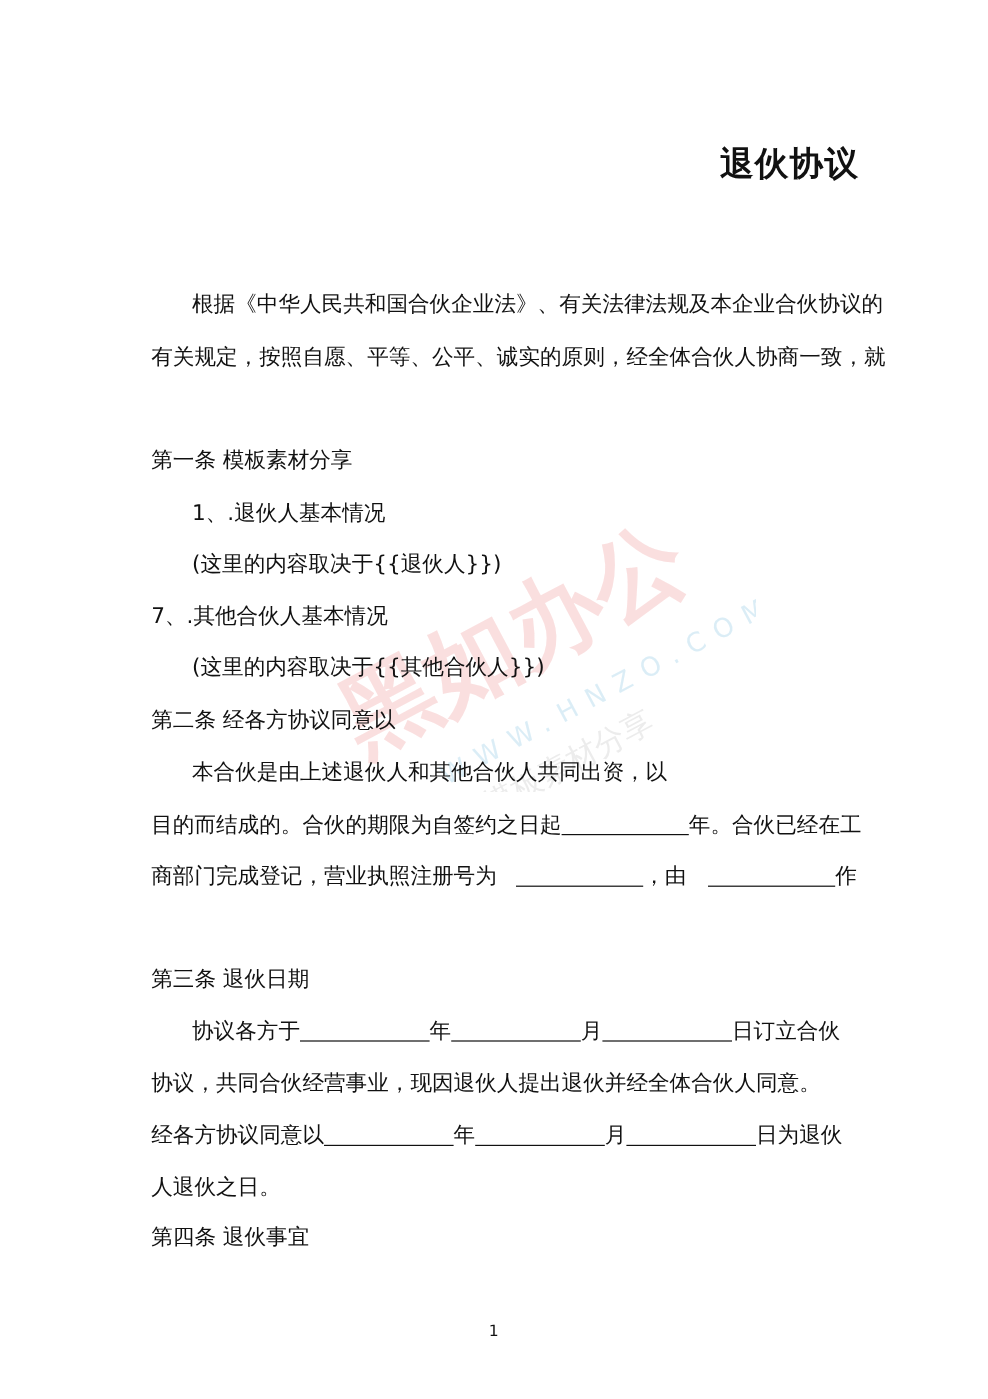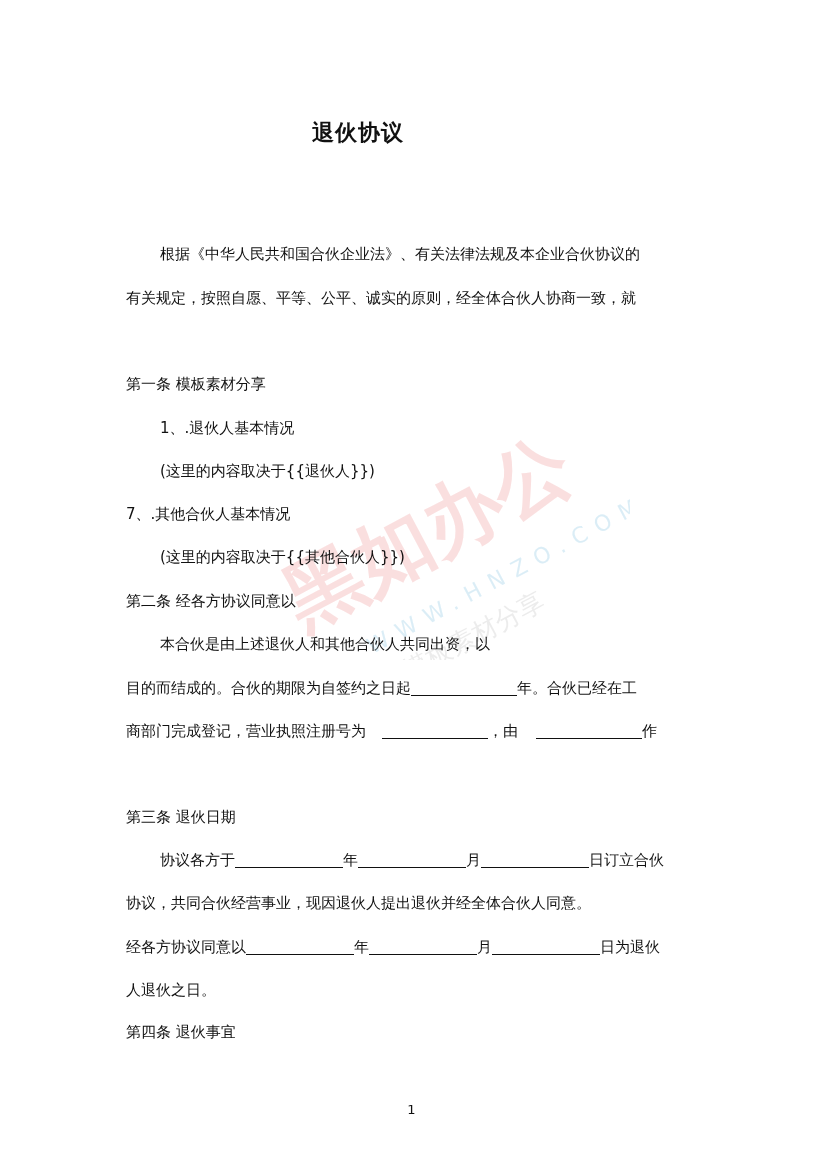--- a/index.html
+++ b/index.html
@@ -1,21 +1,21 @@
 <!DOCTYPE html>
 <html><head>
   <meta charset="utf-8">
   <style>
     html, body { margin: 0; padding: 0; background: #ffffff; }
     body { width: 823px; height: 1166px; position: relative; overflow: hidden;
            font-family: "DejaVu Sans", "Liberation Sans", sans-serif; color: #111; }
     .page { position: absolute; left: 0; top: 0; width: 823px; height: 1166px; background: #fff; }
-    .title { position: absolute; left: 0; width: 716px; top: 118px; text-align: center;
-             font-size: 22px; font-weight: bold; letter-spacing: 1px; }
-    .line { position: absolute; left: 126px; font-size: 15px; white-space: nowrap; line-height: 20px; }
+    .title { position: absolute; left: 0; width: 716px; top: 118px; text-align: right;
+             font-size: 28px; font-weight: bold; letter-spacing: 1px; }
+    .line { position: absolute; left: 126px; font-size: 18px; white-space: nowrap; line-height: 20px; }
     .ind1 { left: 160px; }
     .blank { display: inline-block; border-bottom: 1px solid #111; height: 16px; vertical-align: -3px; }
     .pagenum { position: absolute; left: 0; width: 823px; top: 1102px; text-align: center; font-size: 13px; }
     .wm { position: absolute; left: 270px; top: 430px; width: 360px; height: 230px; pointer-events: none; }
   </style>
 </head>
 <body>
 
 <div class="page">
 

